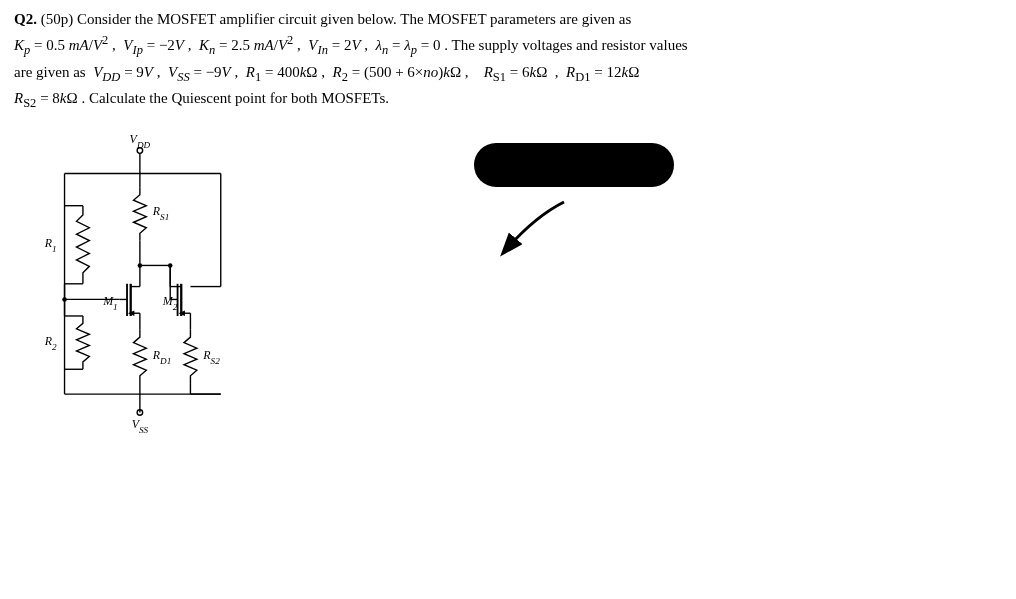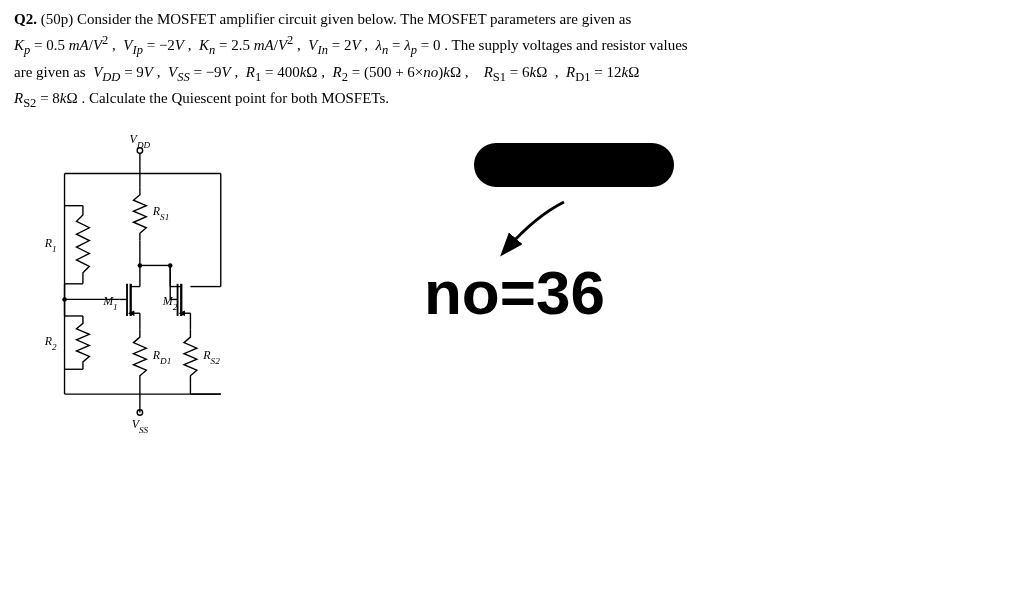--- a/index.html
+++ b/index.html
@@ -214,16 +214,15 @@
         <svg viewBox="0 0 240 70" width="240" height="70">
           <path d="M150,5 Q120,20 90,55" stroke="#000" stroke-width="3" fill="none" marker-end="url(#arrowhead)"></path>
           <defs>
             <marker id="arrowhead" markerWidth="8" markerHeight="8" refX="6" refY="3" orient="auto">
               <path d="M0,0 L0,6 L8,3 z" fill="#000"></path>
             </marker>
           </defs>
         </svg>
       </div>
 
-      <div class="no-label">no=36</div>
     </div>
   </div>
 </div>
 
 </body></html>

